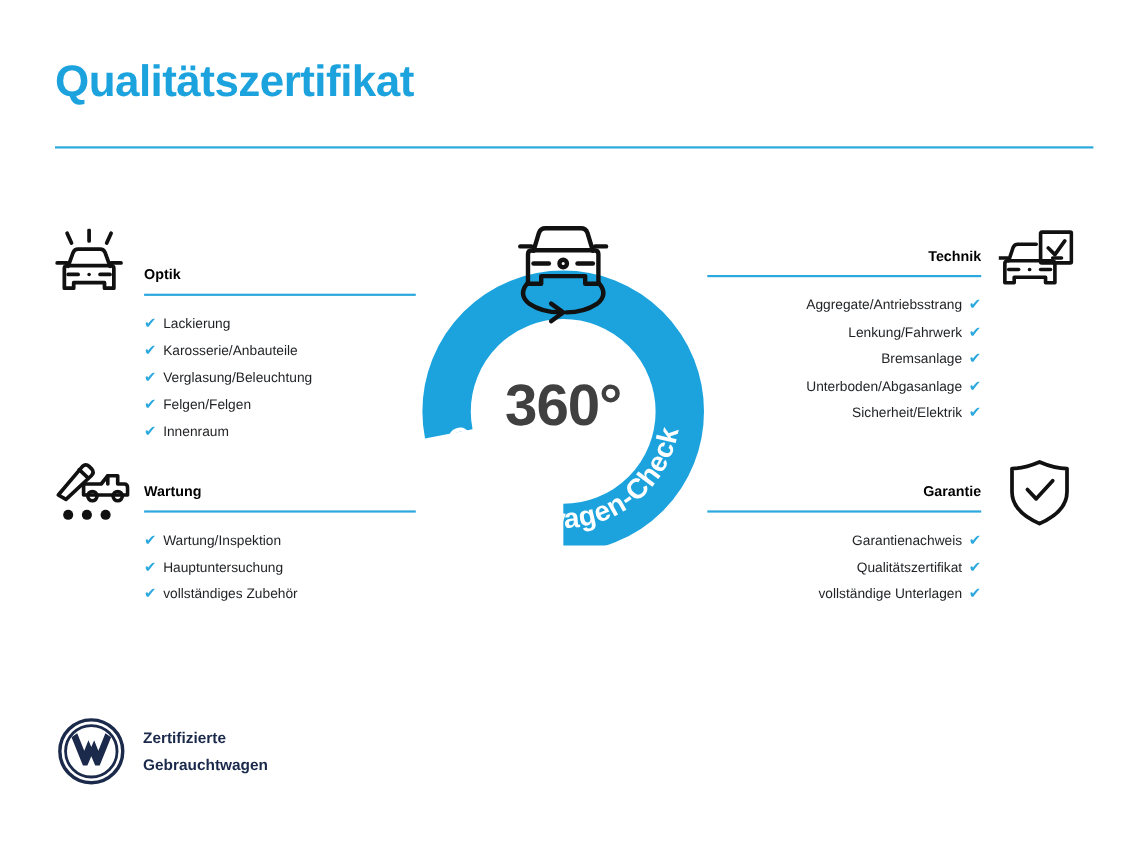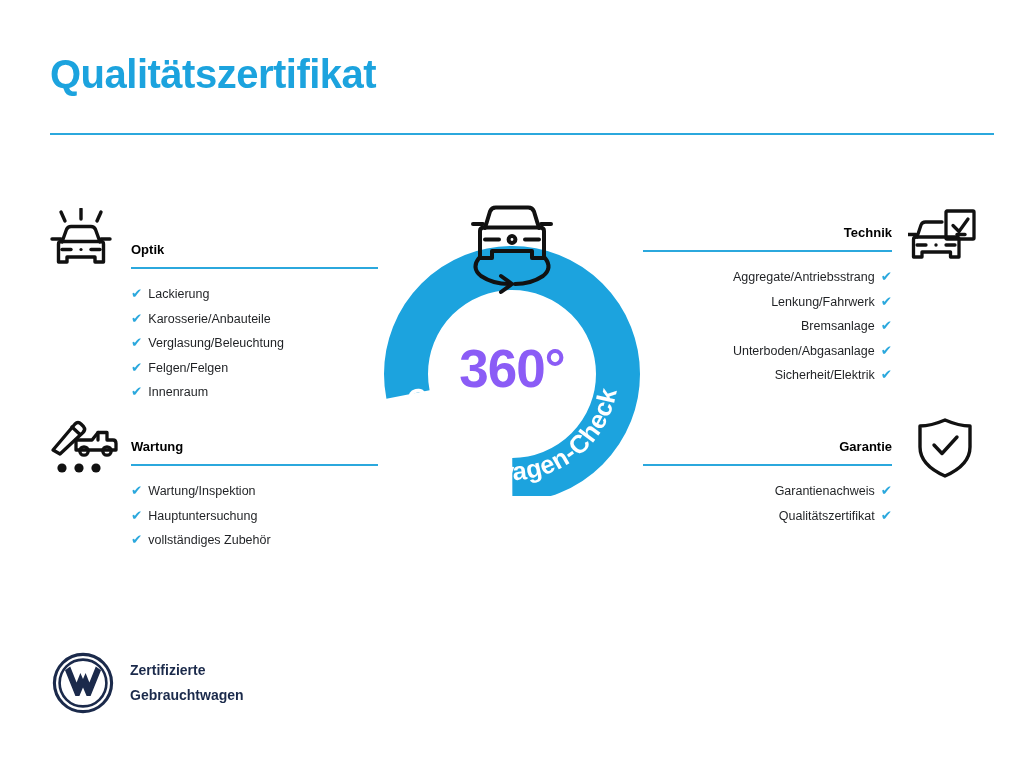--- a/index.html
+++ b/index.html
@@ -111,21 +111,21 @@
     transform: translateX(-50%);
   }
   .badge-value {
     position: absolute;
     left: 0;
     right: 0;
     top: 146px;
     text-align: center;
     font-size: 53px;
     font-weight: bold;
-    color: #8b5cf6;
+    color: #404040;
     letter-spacing: -1px;
     line-height: 1;
   }
 
   
   #footer-logo {
     position: absolute;
     left: 52px;
     top: 652px;
     display: flex;
@@ -243,20 +243,21 @@
     <li><span>Sicherheit/Elektrik</span><span class="chk">✔</span></li>
   </ul>
 </div>
 
 <div class="quad quad-right" id="quad-garantie">
   <div class="quad-heading">Garantie</div>
   <div class="quad-rule"></div>
   <ul class="quad-list">
     <li><span>Garantienachweis</span><span class="chk">✔</span></li>
     <li><span>Qualitätszertifikat</span><span class="chk">✔</span></li>
+    <li><span>vollständige Unterlagen</span><span class="chk">✔</span></li>
   </ul>
 </div>
 
 <div id="badge">
   <svg width="272" height="300" viewBox="0 0 272 300">
     <defs>
       <path id="curve-path" d="M 30 178 A 106 106 0 0 0 242 178" fill="none"></path>
     </defs>
 
     <path d="M 136 72

